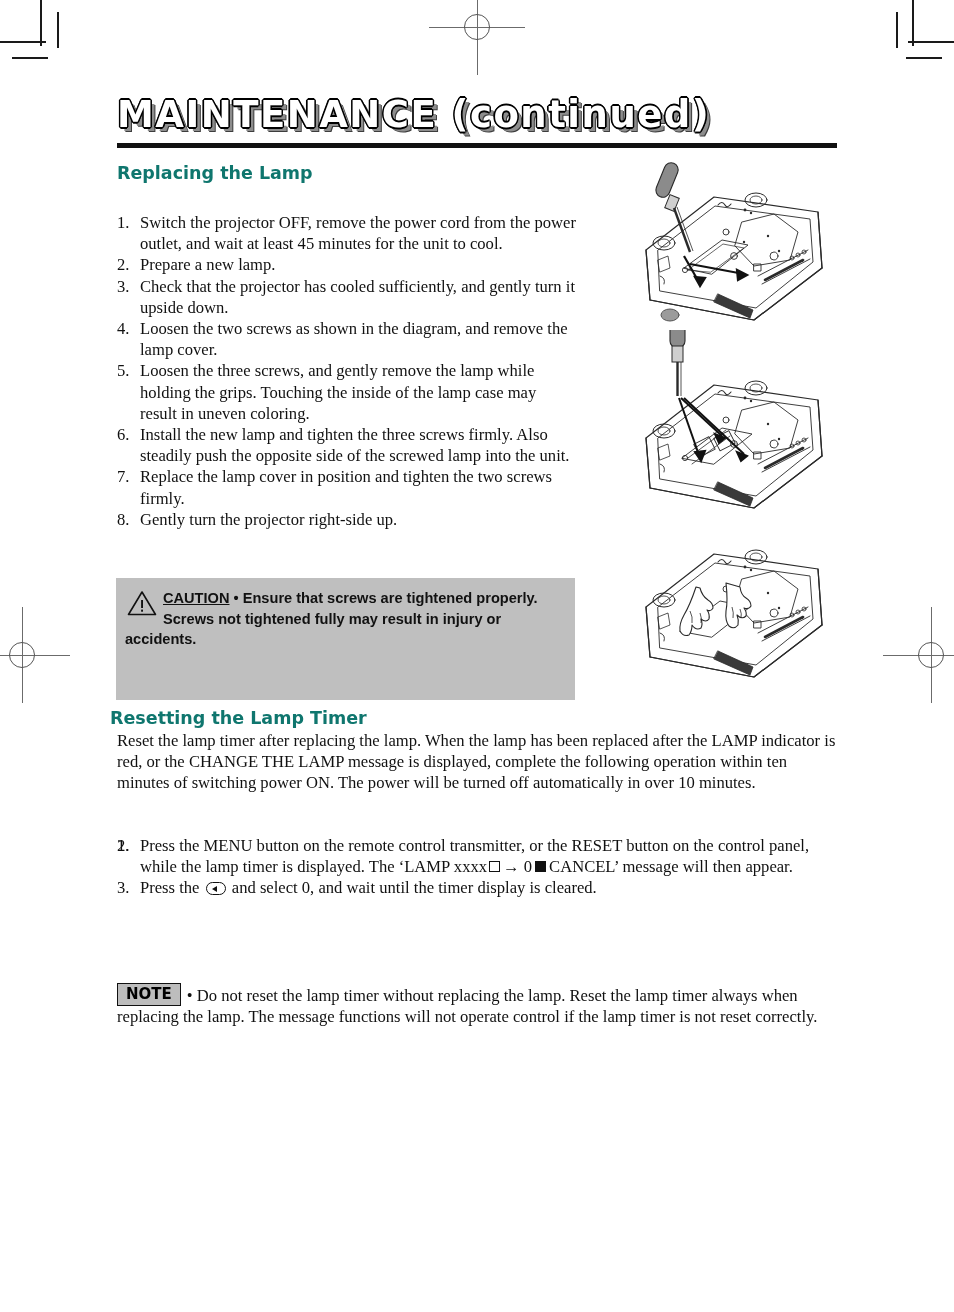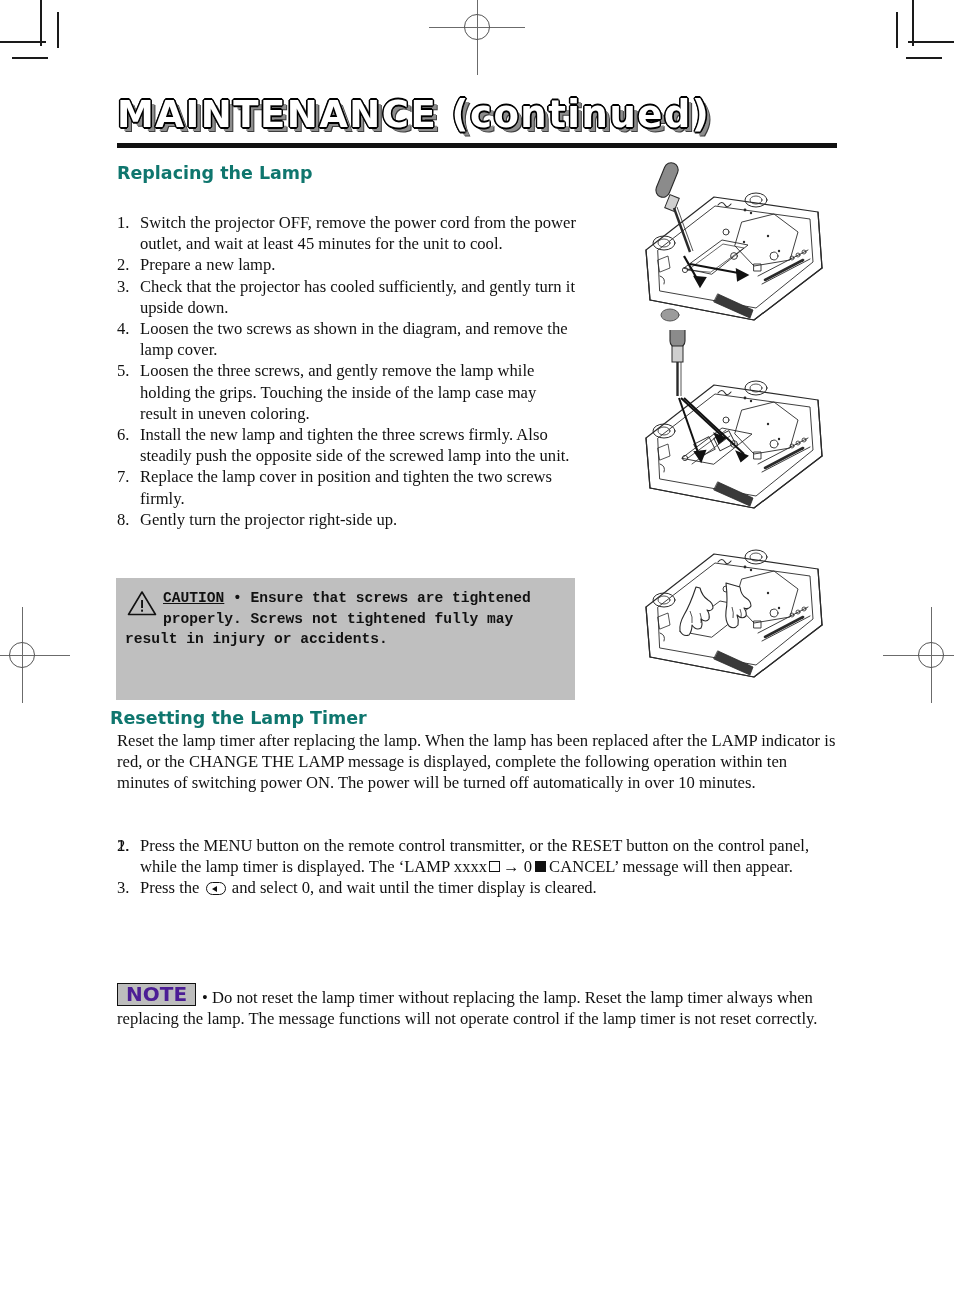--- a/index.html
+++ b/index.html
@@ -126,21 +126,21 @@
   
   #caution-box {
     position: absolute;
     left: 116px; top: 578px;
     width: 459px; height: 122px;
     background: #bfbfbf;
     box-sizing: border-box;
     padding: 10px 9px 8px 9px;
   }
   #caution-box .ctext {
-    font-family: Liberation Mono, monospace;
+    font-family: Liberation Sans, sans-serif;
     font-weight: 700;
     font-size: 14.6px;
     line-height: 20.5px;
     color: #111;
   }
   .warn-tri {
     float: left;
     margin: 2px 6px 0 2px;
   }
   .caution-word { text-decoration: underline; }
@@ -150,24 +150,24 @@
     position: absolute;
     left: 117px; top: 983px;
     width: 725px;
   }
   .note-badge {
     display: inline-block;
     background: #bdbdbd;
     border: 1.2px solid #111;
     font-family: "DejaVu Sans", sans-serif;
     font-weight: 700;
-    font-size: 20px;
+    font-size: 15px;
     line-height: 18px;
     padding: 1px 8px 2px 8px;
-    color: #4c1d95;
+    color: #000000;
     vertical-align: 2px;
     margin-right: 6px;
   }
 
   
   #footer {
     position: absolute;
     left: 133px; top: 1195px;
     font-family: "DejaVu Sans", sans-serif;
     font-size: 19px;

